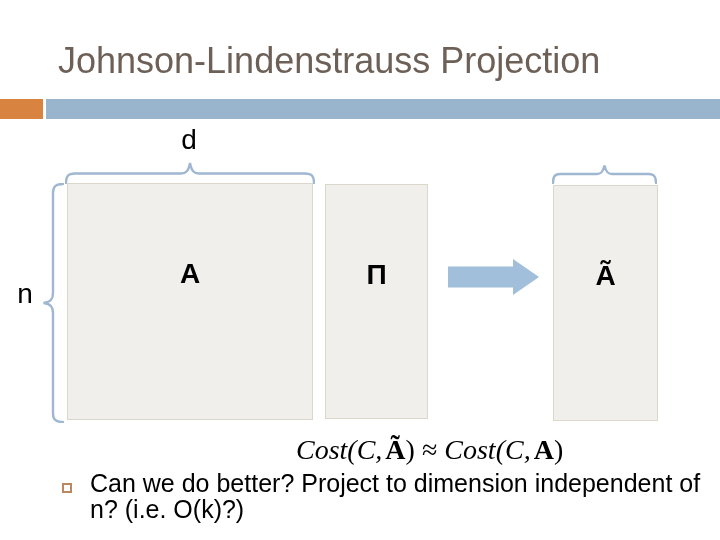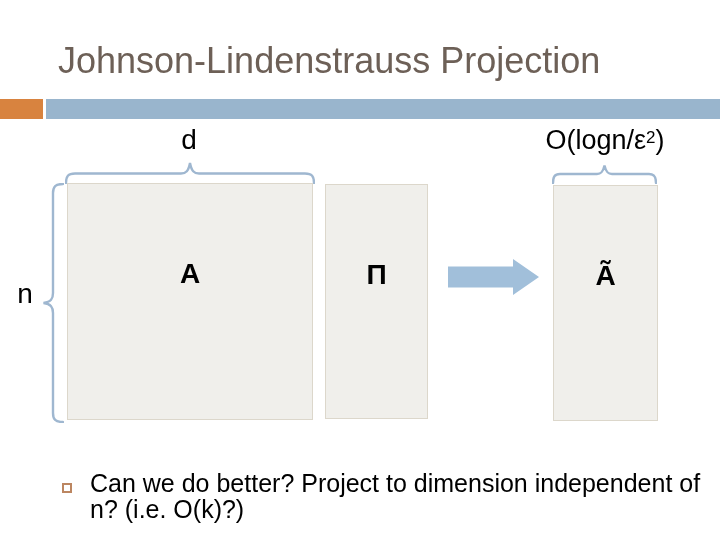--- a/index.html
+++ b/index.html
@@ -88,21 +88,20 @@
 
 <div class="slide">
 
   <div class="abs title">Johnson-Lindenstrauss Projection</div>
 
   <div class="abs hdr-orange"></div>
   <div class="abs hdr-blue"></div>
 
   <div class="abs dim-label d-label">d</div>
 
-  <div class="abs dim-label o-label"><span>O(logn/ε</span><sup>2</sup><span>)</span></div>
 
   <div class="abs dim-label n-label">n</div>
 
   <svg class="abs brace brace-d" width="250" height="24" viewBox="0 0 250 24">
     <path d="M 1,23 C 1,16.5 3,13.5 10,13.5 L 116,13.5 C 121,13.5 123.5,11 125,3 C 126.5,11 129,13.5 134,13.5 L 240,13.5 C 247,13.5 249,16.5 249,23" fill="none" stroke="currentColor" stroke-width="2.4" stroke-linecap="round"></path>
   </svg>
 
   <svg class="abs brace brace-o" width="105" height="21" viewBox="0 0 105 21">
     <path d="M 1,20 C 1,14 2.5,11 8,11 L 45,11 C 49,11 51,9 52.5,2.5 C 54,9 56,11 60,11 L 97,11 C 102.5,11 104,14 104,20" fill="none" stroke="currentColor" stroke-width="2.4" stroke-linecap="round"></path>
   </svg>
@@ -120,20 +119,21 @@
   </div>
 
   <svg class="abs arrow" width="92" height="38" viewBox="0 0 92 38">
     <polygon points="0,8.5 65,8.5 65,1 91,19 65,37 65,29.5 0,29.5" fill="currentColor"></polygon>
   </svg>
 
   <div class="abs matrix matrix-at">
     <span class="matrix-label">Ã</span>
   </div>
 
+  <div class="abs formula"><span class="f-it">Cost(C,</span><span class="f-bold">Ã</span><span>)</span><span class="f-approx">≈</span><span class="f-it">Cost(C,</span><span class="f-bold">A</span><span>)</span></div>
 
   <div class="abs bullet-marker"></div>
 
   <div class="abs bullet-text">
     <div class="line"><b>Can we do better?</b><span> Project to dimension independent of</span></div>
     <div class="line">n? (i.e. O(k)?)</div>
   </div>
 
 </div>
 

